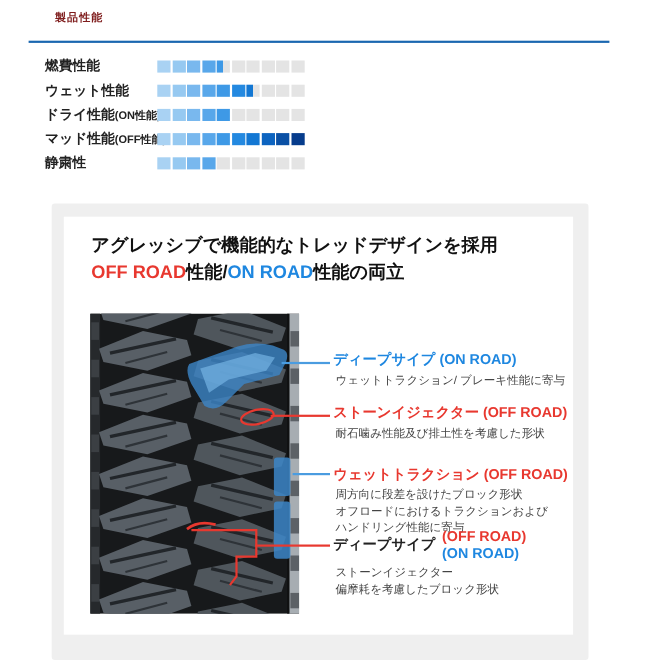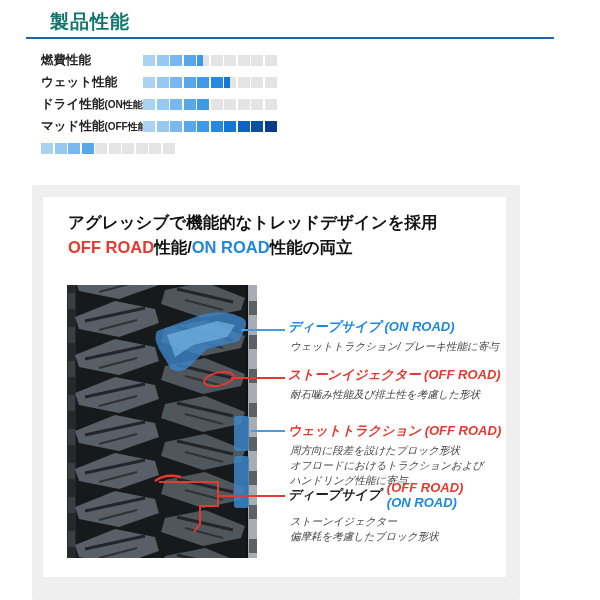--- a/index.html
+++ b/index.html
@@ -4,46 +4,46 @@
 <style>
   html,body{margin:0;padding:0;}
   body{
     width:600px;height:600px;position:relative;background:#ffffff;
     font-family:"Liberation Sans","DejaVu Sans",sans-serif;overflow:hidden;
     --red:#e8382f;--blue:#1e87e0;--accent:#1a67b0;
   }
   .abs{position:absolute;}
 
   
-  #section-title{left:50px;top:9px;font-size:19px;font-weight:bold;color:#0f766e;letter-spacing:1px;}
+  #section-title{left:50px;top:9px;font-size:10px;font-weight:bold;color:#7f1d1d;letter-spacing:1px;}
   #title-underline{left:26px;top:37px;width:528px;height:2px;background:var(--accent);}
   #rating-rows{left:41px;top:49px;}
   .r-row{display:flex;align-items:center;height:22px;}
   .r-label{width:102px;font-size:12.5px;font-weight:bold;color:#222;white-space:nowrap;}
   .r-suffix{font-size:10px;}
   .r-bar{display:flex;gap:1.5px;}
   .r-seg{width:12px;height:11px;}
 
   
-  #panel{left:32px;top:185px;width:488px;height:415px;background:#efefef;border-radius:3px;}
+  #panel{left:47px;top:185px;width:488px;height:415px;background:#efefef;border-radius:3px;}
   #card{position:absolute;left:11px;top:12px;width:463px;height:380px;background:#ffffff;}
 
   .h-line{position:absolute;left:25px;font-size:16.5px;font-weight:bold;color:#111;white-space:nowrap;}
   #heading1{top:15px;}
   #heading2{top:40px;}
   .red{color:var(--red);}
   .blue{color:var(--blue);}
 
   #tire{position:absolute;left:24px;top:88px;width:190px;height:273px;}
 
   .lead{position:absolute;height:2px;}
   .lead.b{background:#4a9ce0;}
   .lead.r{background:var(--red);}
 
-  .callout{position:absolute;left:245px;width:218px;font-style:italic;}
+  .callout{position:absolute;left:245px;width:218px;}
   .c-title{font-size:13px;font-weight:bold;white-space:nowrap;}
   .c-desc{font-size:10.5px;color:#444;margin-top:3px;line-height:1.42;padding-left:2px;white-space:nowrap;}
   .c-title-row{display:flex;align-items:center;gap:6px;}
   .c-roads{display:flex;flex-direction:column;font-size:13px;font-weight:bold;line-height:1.18;}
 </style>
 </head>
 <body>
 
 <div class="abs" id="section-title">製品性能</div>
 <div class="abs" id="title-underline"></div>
@@ -102,20 +102,21 @@
         <div class="r-seg" style="background: rgb(88, 167, 234);"></div>
         <div class="r-seg" style="background: rgb(62, 153, 230);"></div>
         <div class="r-seg" style="background: rgb(36, 137, 224);"></div>
         <div class="r-seg" style="background: rgb(19, 119, 211);"></div>
         <div class="r-seg" style="background: rgb(13, 100, 192);"></div>
         <div class="r-seg" style="background: rgb(10, 80, 165);"></div>
         <div class="r-seg" style="background: rgb(6, 60, 140);"></div>
       </div>
     </div>
     <div class="r-row">
+      <div class="r-label">静粛性</div>
       <div class="r-bar">
         <div class="r-seg" style="background: rgb(169, 210, 243);"></div>
         <div class="r-seg" style="background: rgb(150, 201, 241);"></div>
         <div class="r-seg" style="background: rgb(121, 184, 238);"></div>
         <div class="r-seg" style="background: rgb(88, 167, 234);"></div>
         <div class="r-seg" style="background: rgb(228, 228, 228);"></div>
         <div class="r-seg" style="background: rgb(228, 228, 228);"></div>
         <div class="r-seg" style="background: rgb(228, 228, 228);"></div>
         <div class="r-seg" style="background: rgb(228, 228, 228);"></div>
         <div class="r-seg" style="background: rgb(228, 228, 228);"></div>

